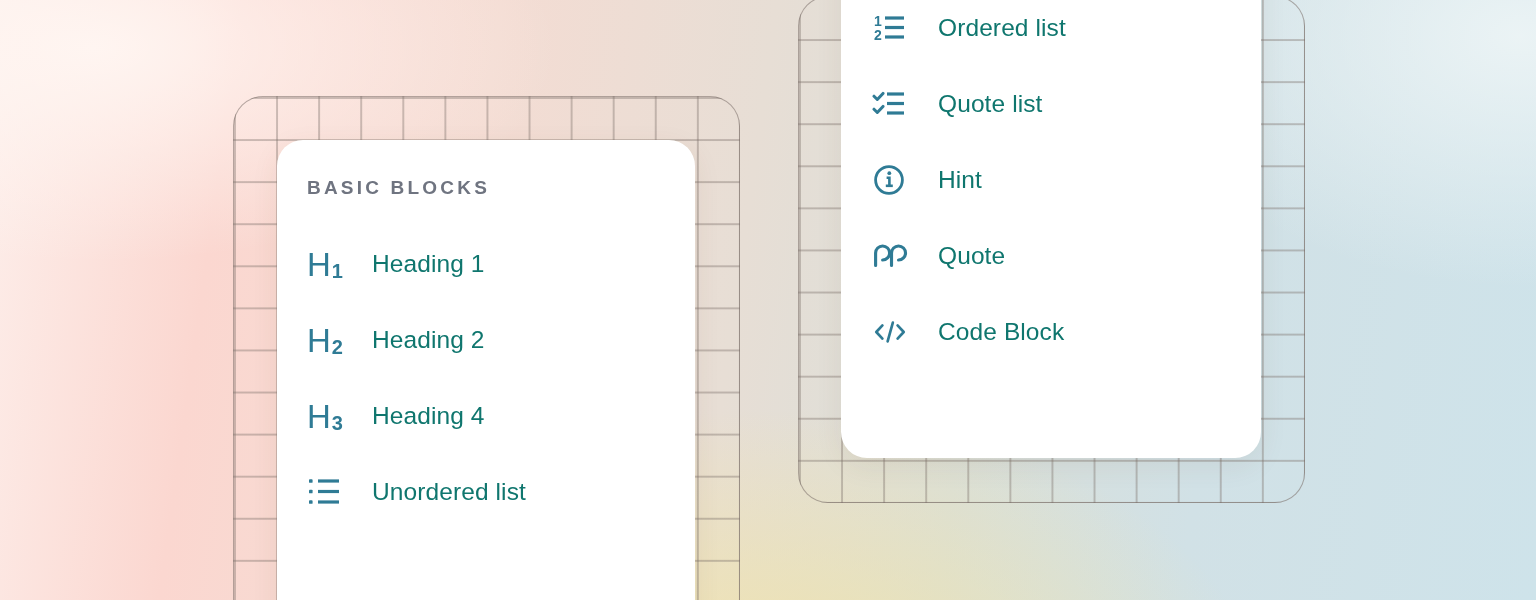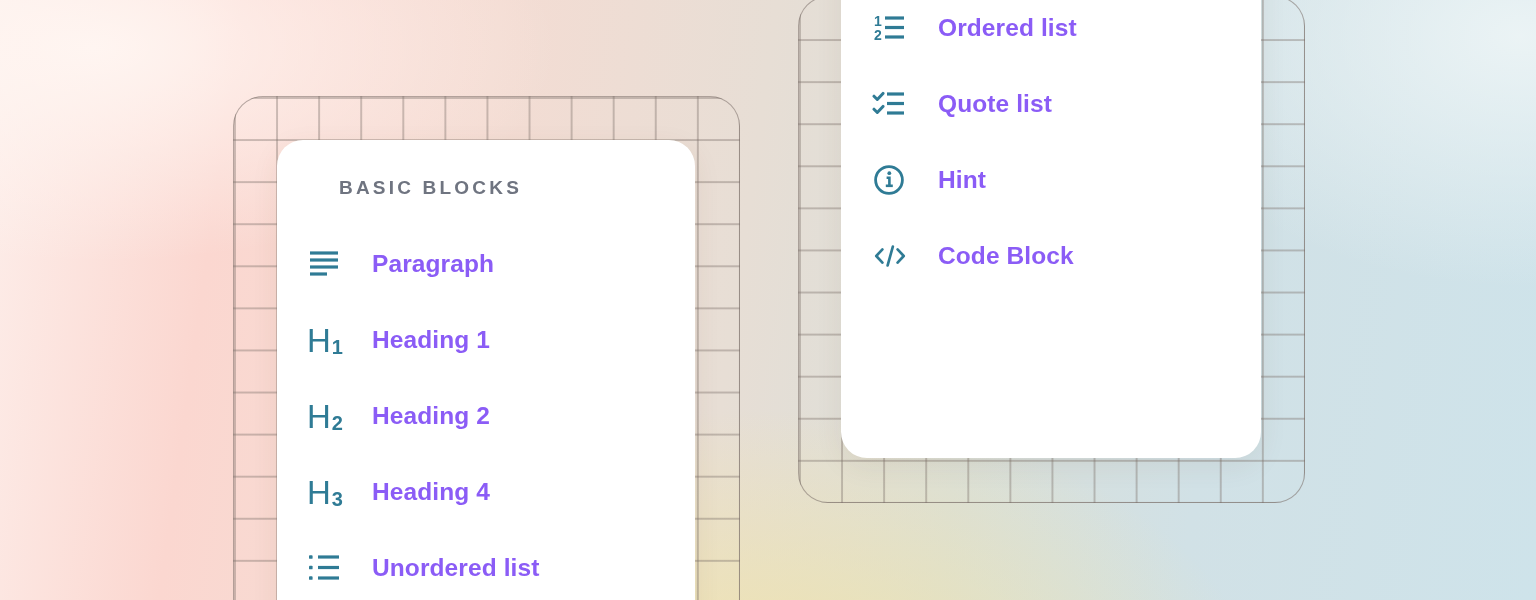--- a/index.html
+++ b/index.html
@@ -30,64 +30,51 @@
   .card{
     position:absolute;background:#ffffff;border-radius:26px;
     box-shadow:0 8px 28px rgba(96,60,40,.08);
     box-sizing:border-box;
   }
   #card-left{left:277px;top:140px;width:418px;height:500px;padding:36px 30px 0;}
   #card-right{left:841px;top:-62px;width:420px;height:520px;padding:52px 31px 0;}
 
   .section-label{
     font-size:19px;font-weight:700;letter-spacing:3.2px;
-    color:#6f7480;line-height:24px;margin-left:32px;
+    color:#6f7480;line-height:24px;
   }
   .items{margin-top:26px;}
   #card-right .items{margin-top:0;}
   .item{display:flex;align-items:center;height:76px;cursor:pointer;}
   .item .icon{
     width:36px;height:38px;display:flex;align-items:center;justify-content:flex-start;
     margin-right:29px;color:#2f7b95;flex:none;
   }
   #card-right .item .icon{margin-right:30px;}
   .item .label{
-    font-size:24.5px;font-weight:700;color:#8b5cf6;letter-spacing:.1px;white-space:nowrap;
+    font-size:24.5px;font-weight:400;color:#0f766e;letter-spacing:.1px;white-space:nowrap;
   }
   .hglyph{display:flex;align-items:flex-start;line-height:1;color:#2f7b95;}
   .hglyph .hletter{font-size:33px;font-weight:400;}
   .hglyph .hdigit{font-size:20px;font-weight:700;transform:translateY(13px);margin-left:1px;}
   svg{display:block;}
   svg text{font-family:"Liberation Sans",sans-serif;}
 </style>
 </head>
 <body>
 
 <div class="stage">
 
   <div class="grid-panel" id="grid-left"></div>
   <div class="grid-panel" id="grid-right"></div>
 
   <div class="card" id="card-left">
     <div class="section-label">BASIC BLOCKS</div>
     <div class="items">
 
-      <div class="item">
-        <span class="icon">
-          <svg width="34" height="34" viewBox="0 0 34 34">
-            <g stroke="currentColor" stroke-width="3.2">
-              <line x1="3" y1="6" x2="31" y2="6"></line>
-              <line x1="3" y1="13" x2="31" y2="13"></line>
-              <line x1="3" y1="20" x2="31" y2="20"></line>
-              <line x1="3" y1="27" x2="20" y2="27"></line>
-            </g>
-          </svg>
-        </span>
-        <span class="label">Paragraph</span>
-      </div>
 
       <div class="item">
         <span class="icon">
           <span class="hglyph">
             <span class="hletter">H</span>
             <span class="hdigit">1</span>
           </span>
         </span>
         <span class="label">Heading 1</span>
       </div>
@@ -176,20 +163,31 @@
             <circle cx="17.3" cy="10.2" r="1.9" fill="currentColor"></circle>
             <g stroke="currentColor" stroke-width="2.6" fill="none">
               <path d="M14.6 14.8 h2.8 v7.6"></path>
               <path d="M13.8 22.8 h7"></path>
             </g>
           </svg>
         </span>
         <span class="label">Hint</span>
       </div>
 
+      <div class="item">
+        <span class="icon">
+          <svg width="38" height="32" viewBox="0 0 38 32">
+            <g stroke="currentColor" stroke-width="3.3" fill="none" stroke-linecap="round">
+              <path d="M3.8 26 V12.8 a7.4 7.4 0 1 1 7.4 7.4"></path>
+              <path d="M20.6 26 V12.8 a7.4 7.4 0 1 1 7.4 7.4"></path>
+            </g>
+          </svg>
+        </span>
+        <span class="label">Quote</span>
+      </div>
 
       <div class="item">
         <span class="icon">
           <svg width="38" height="32" viewBox="0 0 38 32">
             <g stroke="currentColor" stroke-width="2.8" fill="none" stroke-linecap="round" stroke-linejoin="round">
               <path d="M11 9 L4.5 16 L11 23"></path>
               <path d="M27 9 L33.5 16 L27 23"></path>
               <path d="M22 6 L16.5 26"></path>
             </g>
           </svg>

